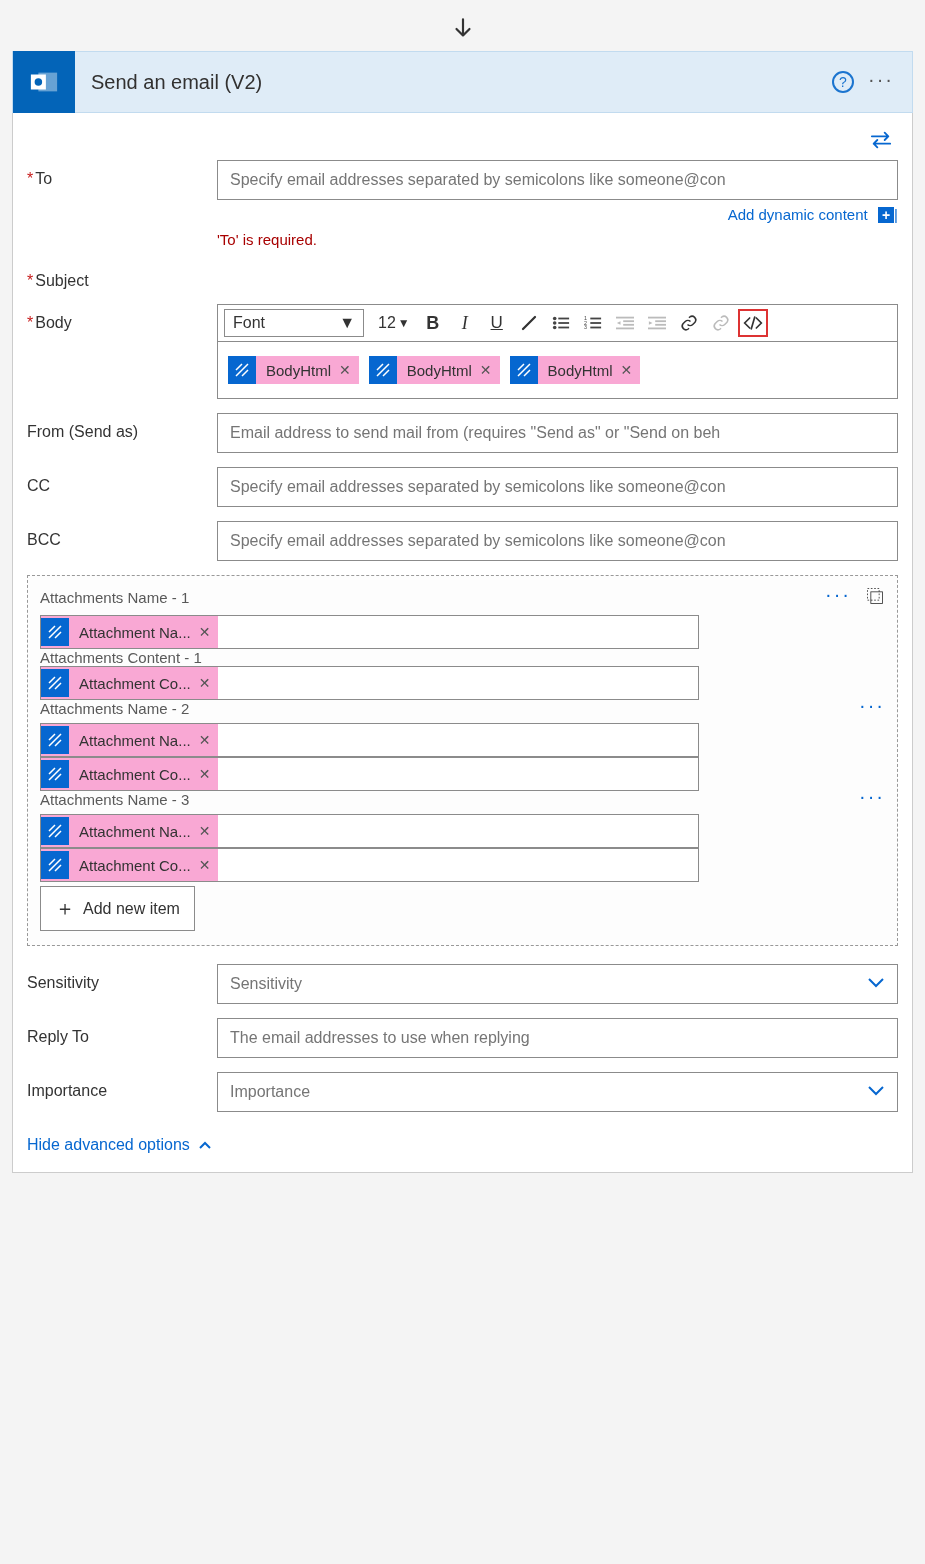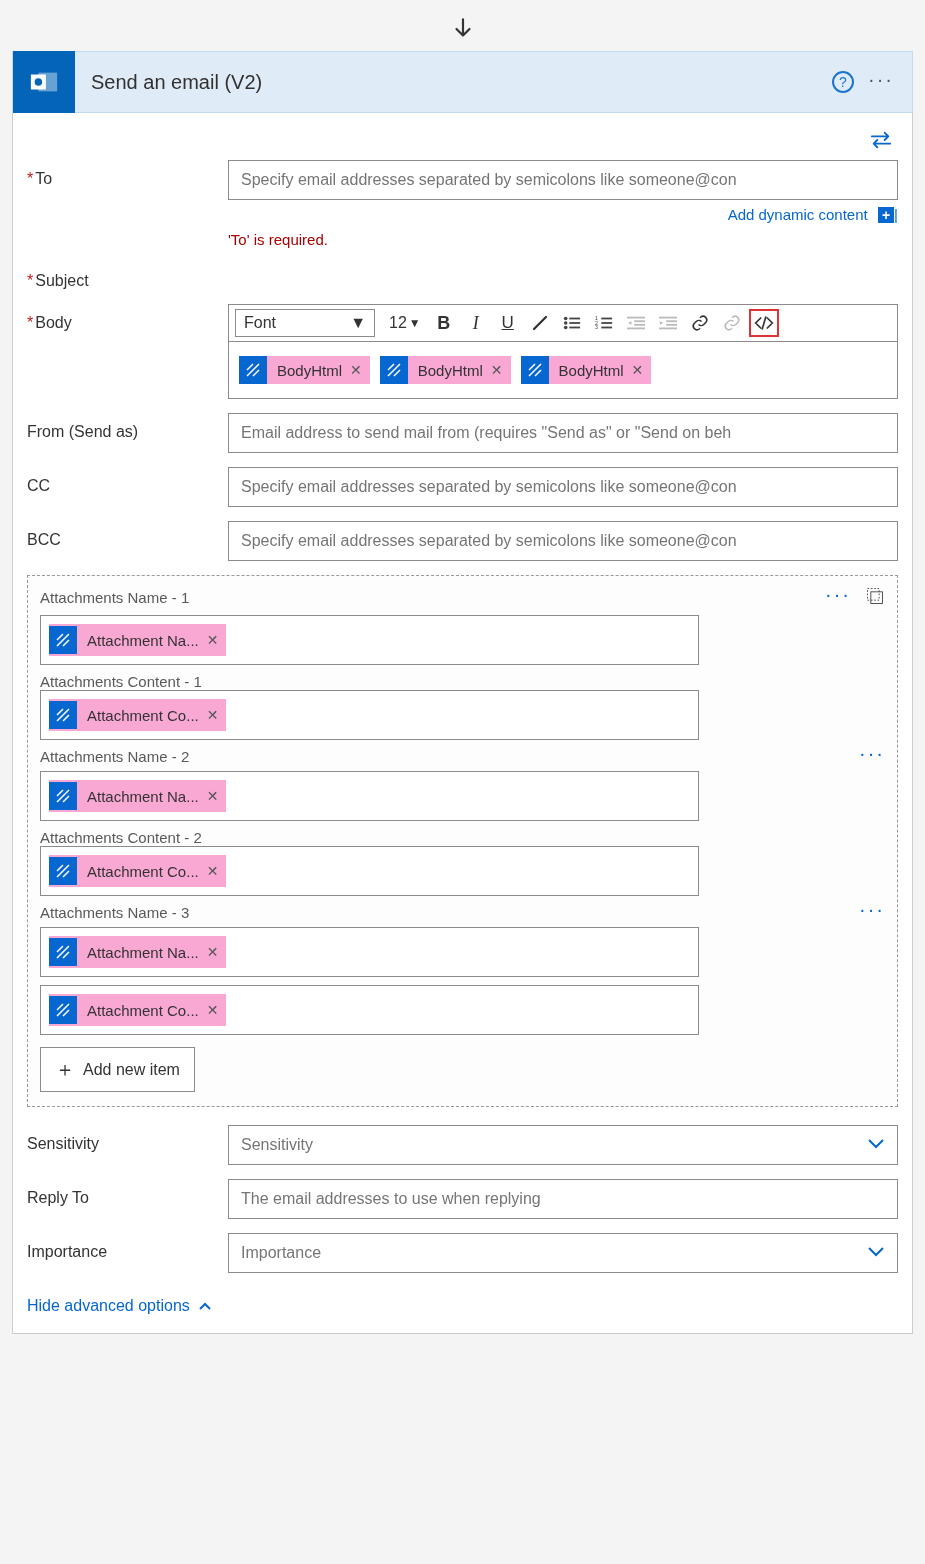--- a/index.html
+++ b/index.html
@@ -35,21 +35,21 @@
   .header-actions { display: flex; align-items: center; gap: 14px; padding-right: 18px; color: #0667d0; }
   .header-actions .ellipsis { color: #555; font-size: 20px; letter-spacing: 2px; margin-top:-6px; }
   .help-circle { width:22px; height:22px; border:2px solid #1b74cf; border-radius:50%; display:flex; align-items:center; justify-content:center; color:#1b74cf; font-size:14px; }
   .card-body {
     background: #fff;
     border: 1px solid #ccc;
     border-top: none;
     padding: 18px 14px 18px 14px;
   }
   .swap-row { text-align: right; padding-right: 6px; padding-bottom: 8px; }
-  .field-row { display: flex; align-items: flex-start; margin-bottom: 14px; gap: 11px; }
+  .field-row { display: flex; align-items: flex-start; margin-bottom: 14px; }
   .field-label { width: 190px; padding-top: 10px; color: #333; font-size: 16px; }
   .field-label .req { color: #c61a1a; margin-right: 2px; }
   .field-stack { flex: 1; }
   .input {
     width: 100%;
     border: 1px solid #8b8b8b;
     padding: 10px 12px;
     font-size: 16px;
     color: #000000;
     background: #fff;
@@ -84,22 +84,22 @@
     padding: 10px 12px 14px;
     margin-top: 4px;
     background:#fdfdfd;
   }
   .att-group-head { display:flex; align-items:center; justify-content:space-between; margin-bottom:6px; }
   .att-label { color:#595959; font-size:15px; }
   .att-head-icons { display:flex; gap:14px; align-items:center; color:#0667d0; }
   .att-head-icons .dots { font-size:20px; letter-spacing:2px; color:#0667d0; margin-top:-6px; }
   .att-field {
     border:1px solid #8b8b8b;
-    padding:8px;
-    margin-bottom:8px;
+    padding:0;
+    margin-bottom:0;
     width: 78%;
     background:#fff;
   }
   .att-field .token { padding:2px 8px 2px 0; }
   .add-new {
     display:inline-flex; align-items:center;
     border:1px solid #8b8b8b;
     padding:8px 14px;
     background:#fff;
     font-size:16px;
@@ -361,21 +361,20 @@
               <svg width="16" height="16" viewBox="0 0 16 16">
                 <rect width="16" height="16" fill="#0667d0"></rect>
                 <path d="M2 14L14 2M2 8l6-6M8 14l6-6" stroke="#fff" stroke-width="1.5"></path>
               </svg>
             </span>
             <span>Attachment Na...</span>
             <span class="tk-x">✕</span>
           </span>
       </div>
 
-      <div class="att-label">Attachments Content - 2</div>
       <div class="att-field">
         <span class="token">
             <span class="tk-icon">
               <svg width="16" height="16" viewBox="0 0 16 16">
                 <rect width="16" height="16" fill="#0667d0"></rect>
                 <path d="M2 14L14 2M2 8l6-6M8 14l6-6" stroke="#fff" stroke-width="1.5"></path>
               </svg>
             </span>
             <span>Attachment Co...</span>
             <span class="tk-x">✕</span>

